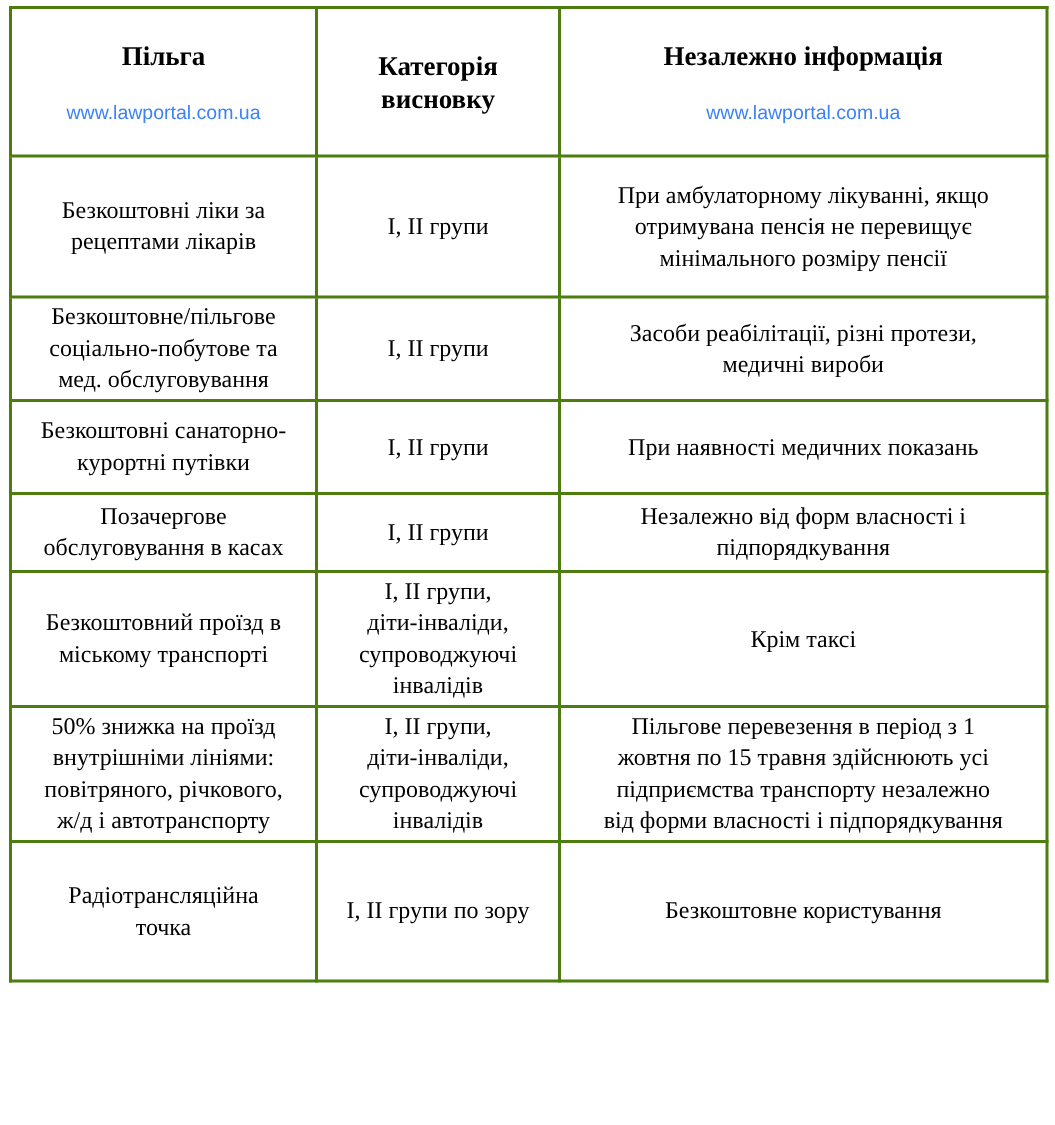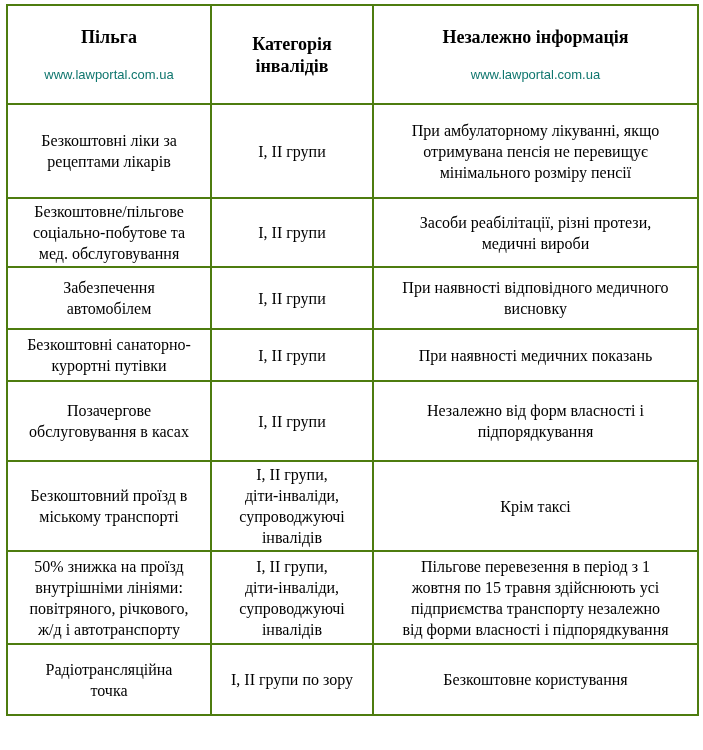--- a/index.html
+++ b/index.html
@@ -32,21 +32,21 @@
     font-weight:bold;
     font-size:18px;
     line-height:22px;
     white-space:pre-line;
   }
   .hsub{
     font-family:"Liberation Sans", sans-serif;
     font-weight:400;
     font-size:13px;
     line-height:17px;
-    color:#0f766e;
+    color:#3b82f6;
   }
   tbody tr:nth-child(1){height:94px;}
   tbody tr:nth-child(2){height:66px;}
   tbody tr:nth-child(3){height:62px;}
   tbody tr:nth-child(4){height:52px;}
   tbody tr:nth-child(5){height:80px;}
   tbody tr:nth-child(6){height:71px;}
   tbody tr:nth-child(7){height:93px;}
   tbody tr:nth-child(8){height:71px;}
   tbody tr:nth-child(9){height:60px;}
@@ -62,21 +62,21 @@
     <col class="c3">
   </colgroup>
   <thead>
     <tr>
       <th>
         <div class="htitle">Пільга</div>
         <div class="hsub">www.lawportal.com.ua</div>
       </th>
       <th>
         <div class="htitle">Категорія
-інвалідів</div>
+висновку</div>
       </th>
       <th>
         <div class="htitle">Незалежно інформація</div>
         <div class="hsub">www.lawportal.com.ua</div>
       </th>
     </tr>
   </thead>
   <tbody>
     <tr>
       <td>Безкоштовні ліки за
@@ -86,27 +86,20 @@
 отримувана пенсія не перевищує
 мінімального розміру пенсії</td>
     </tr>
     <tr>
       <td>Безкоштовне/пільгове
 соціально-побутове та
 мед. обслуговування</td>
       <td>І, ІІ групи</td>
       <td>Засоби реабілітації, різні протези,
 медичні вироби</td>
-    </tr>
-    <tr>
-      <td>Забезпечення
-автомобілем</td>
-      <td>І, ІІ групи</td>
-      <td>При наявності відповідного медичного
-висновку</td>
     </tr>
     <tr>
       <td>Безкоштовні санаторно-
 курортні путівки</td>
       <td>І, ІІ групи</td>
       <td>При наявності медичних показань</td>
     </tr>
     <tr>
       <td>Позачергове
 обслуговування в касах</td>

